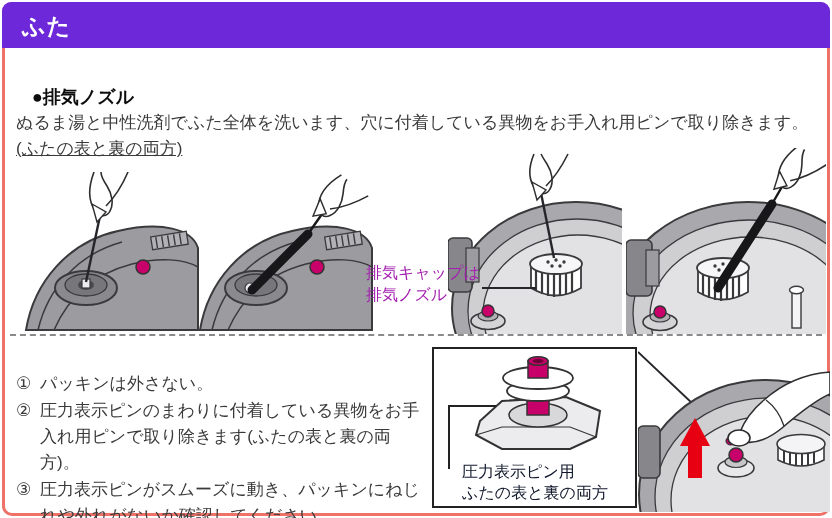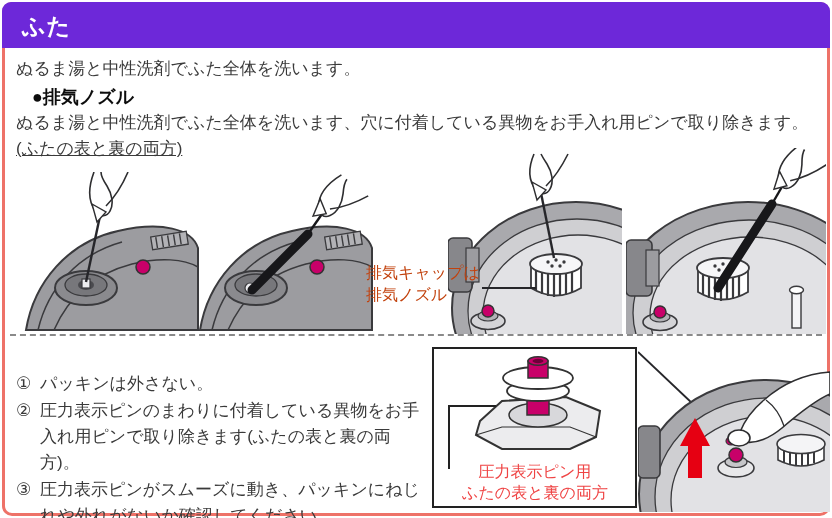--- a/index.html
+++ b/index.html
@@ -15,21 +15,21 @@
     position:absolute;left:2px;top:2px;width:828px;height:46px;
     background:#6d28d9;border-radius:9px 9px 0 0;box-sizing:border-box;
   }
   .header .title{
     position:absolute;left:20px;top:9px;font-size:23px;font-weight:bold;color:#fff;
     letter-spacing:1px;
   }
   .txt{position:absolute;font-size:17px;line-height:24px;color:#3a3a3a;white-space:nowrap;}
   .h-bold{position:absolute;font-size:18px;font-weight:bold;color:#0d0d0d;white-space:nowrap;margin-left:16px;}
   .callout{
-    position:absolute;left:366px;top:262px;font-size:16px;line-height:22px;color:#c2410c;
+    position:absolute;left:366px;top:262px;font-size:16px;line-height:22px;color:#a21caf;
   }
   .leader{
     position:absolute;left:482px;top:287px;width:54px;height:0;
     border-top:2px solid #26262a;z-index:5;
   }
   .divider{
     position:absolute;left:10px;top:334px;width:812px;height:0;
     border-top:2px dashed #8a8a8a;
   }
   .steps{position:absolute;left:16px;top:371px;width:412px;}
@@ -38,39 +38,37 @@
   .step .stxt{flex:1;font-size:17px;line-height:26px;color:#3a3a3a;}
   .pinbox{
     position:absolute;left:432px;top:347px;width:201px;height:157px;
     border:2px solid #222;background:#fff;z-index:4;
   }
   .bracket{
     position:absolute;left:14px;top:56px;width:46px;height:62px;
     border-left:2px solid #222;border-top:2px solid #222;
   }
   .pinbox .boxlabel{
-    position:absolute;left:28px;top:112px;font-size:16px;line-height:21px;color:#ef4444;
+    position:absolute;left:28px;top:112px;font-size:16px;line-height:21px;color:#0f172a;
     white-space:nowrap;
-    text-align:center;
   }
   .fig{position:absolute;}
   svg{display:block;}
 </style>
 </head>
 <body>
 
 <div class="page">
 
   <div class="frame"></div>
 
   <div class="header">
     <span class="title">ふた</span>
   </div>
 
-  <div class="txt" style="left:16px;top:57px;">ぬるま湯と中性洗剤でふた全体を洗います。</div>
 
   <div class="h-bold" style="left:16px;top:85px;">●排気ノズル</div>
 
   <div class="txt" style="left:16px;top:111px;">ぬるま湯と中性洗剤でふた全体を洗います、穴に付着している異物をお手入れ用ピンで取り除きます。</div>
 
   <div class="txt" style="left:16px;top:137px;text-decoration:underline;">(ふたの表と裏の両方)</div>
 
   <div class="fig" style="left:24px;top:172px;">
     <svg width="175" height="160" viewBox="0 0 175 160">
       <path d="M2,158 C10,110 44,70 94,59 C138,49 168,57 174,76 L174,158 Z" fill="#9c9ca0" stroke="#3a3a3d" stroke-width="2"></path>

